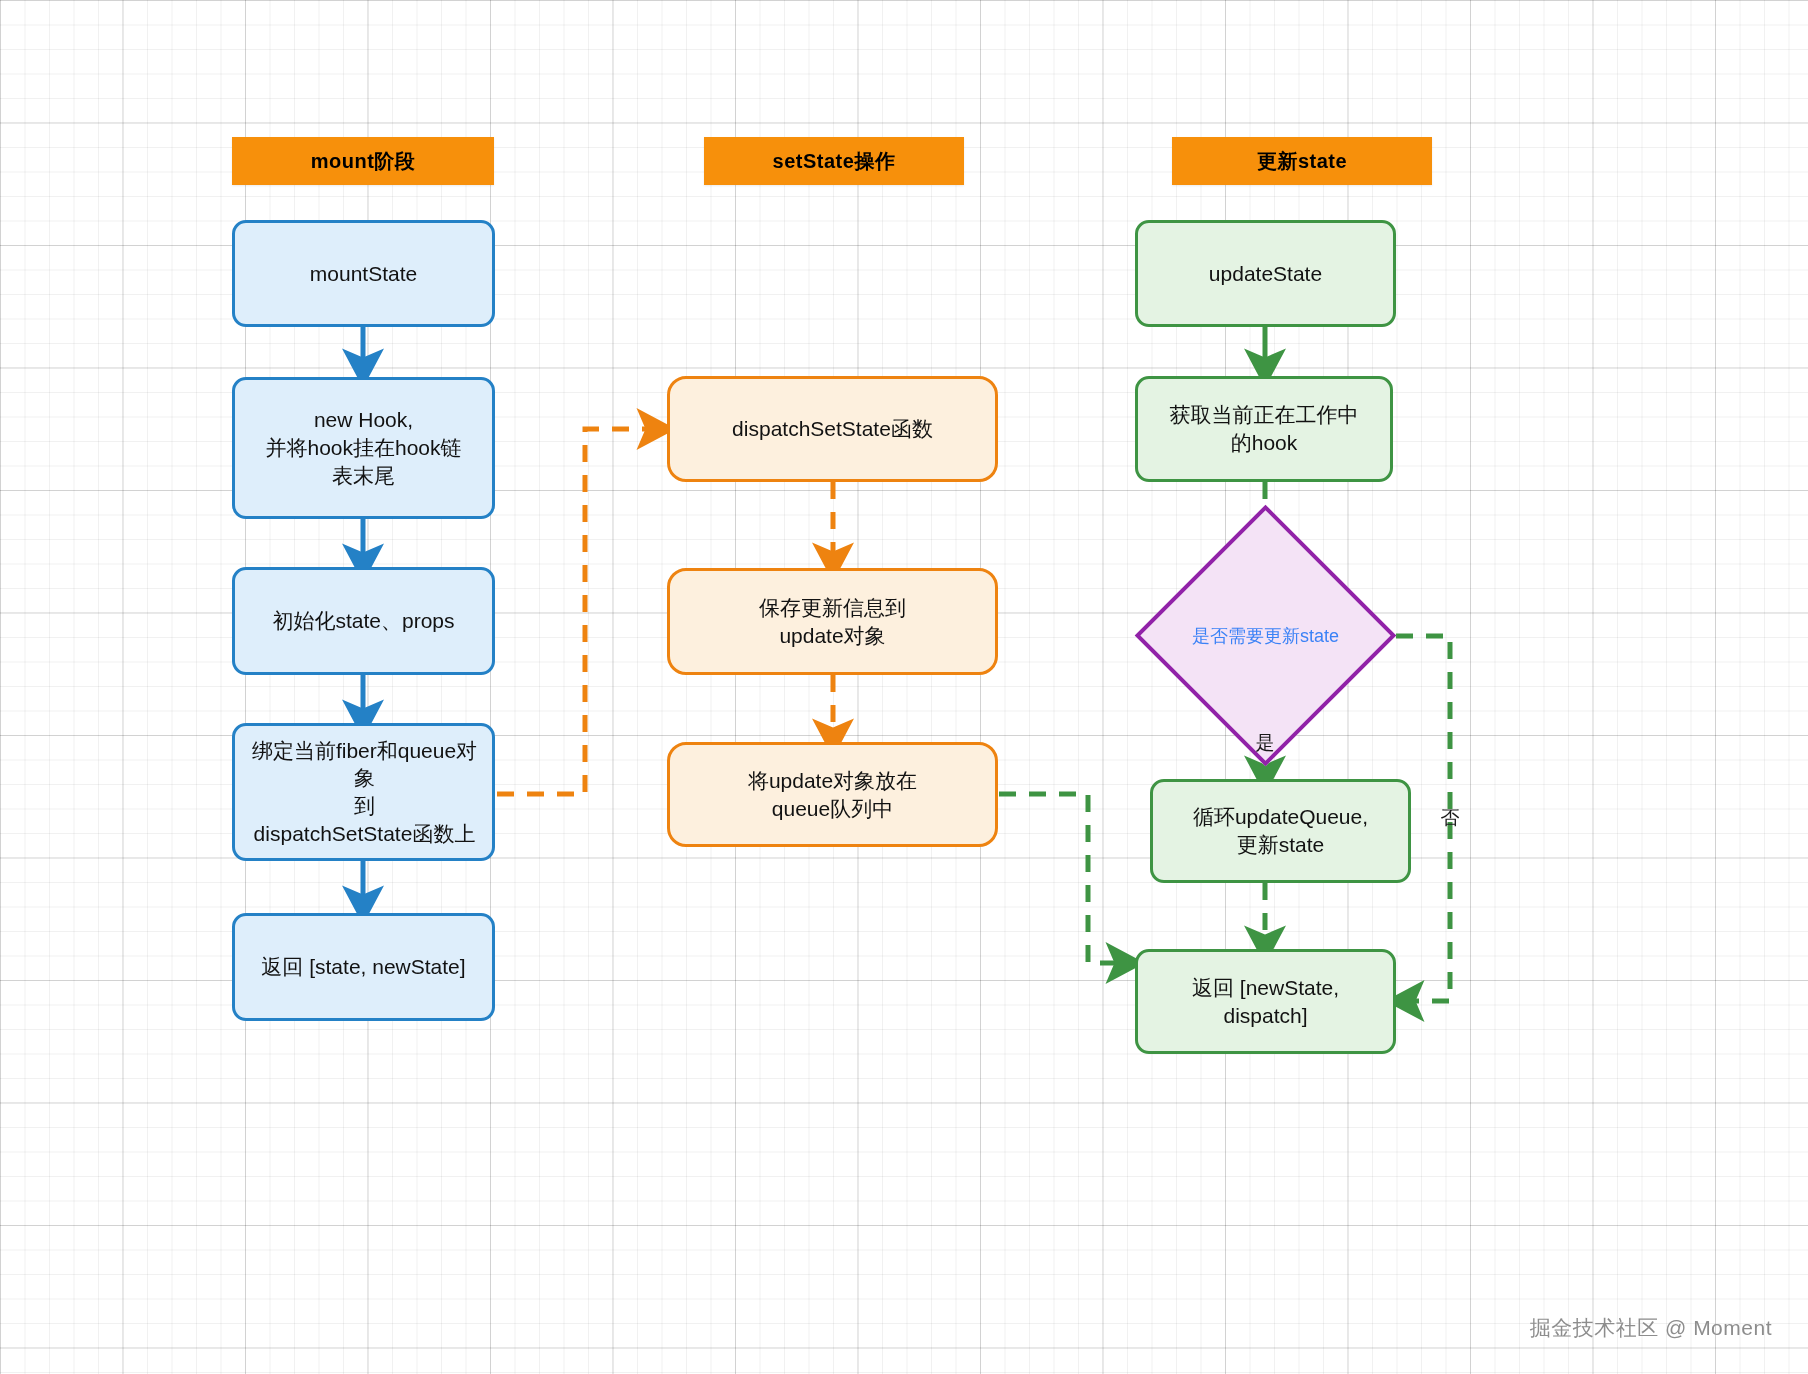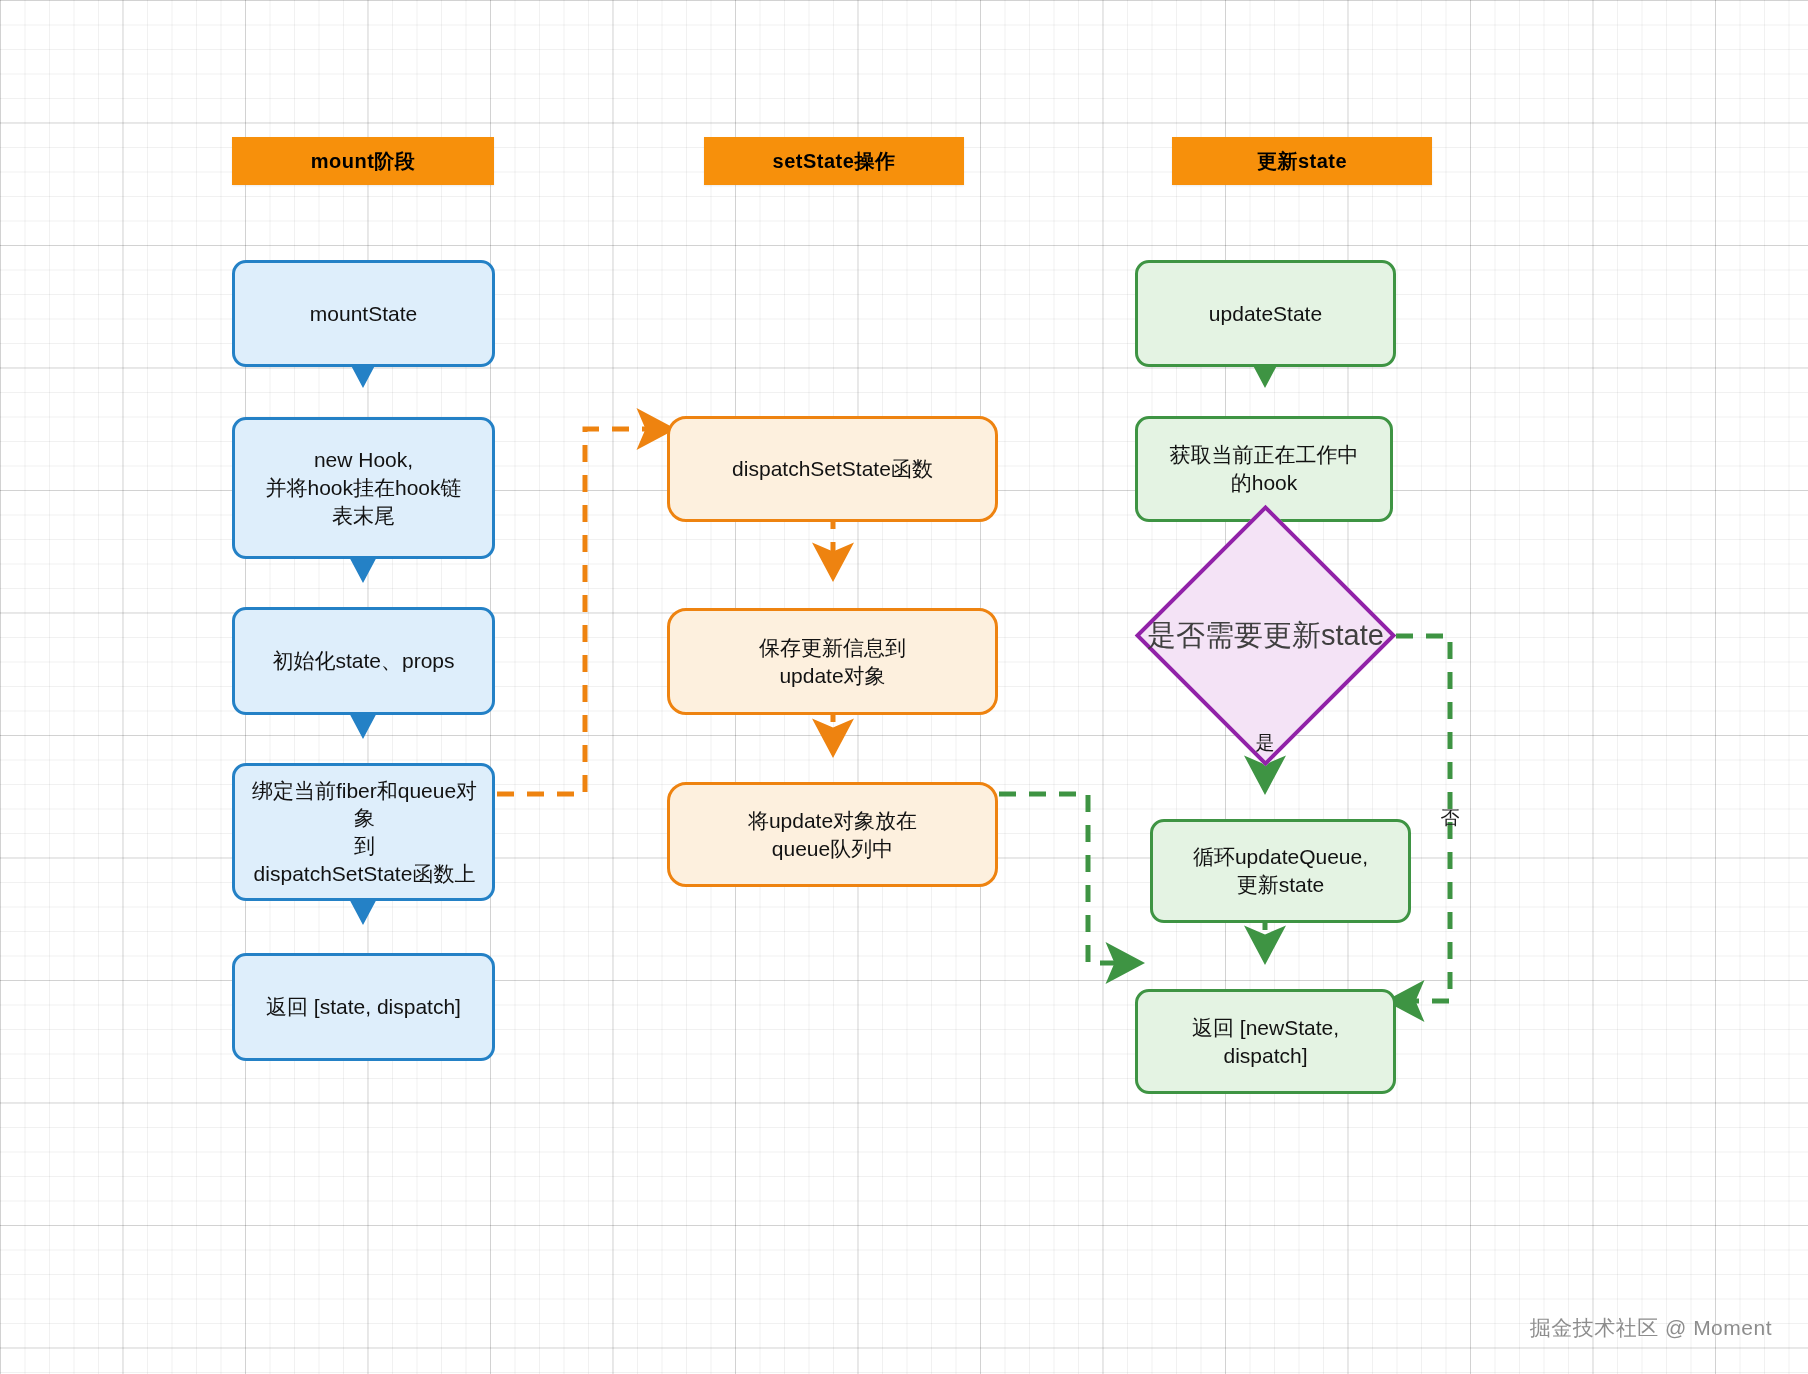--- a/index.html
+++ b/index.html
@@ -29,38 +29,38 @@
     position:absolute;background:#F7900B;color:#000000;
     display:flex;align-items:center;justify-content:center;
     font-weight:bold;font-size:20px;letter-spacing:.5px;
     box-shadow:0 1px 2px rgba(0,0,0,.08);
   }
 
   .node{
     position:absolute;display:flex;align-items:center;justify-content:center;
     text-align:center;border-radius:14px;border:3px solid #000;
     font-size:21px;line-height:1.32;color:#121212;
-    box-sizing:border-box;padding:6px 10px;white-space:pre-line;margin-top:40px;
+    box-sizing:border-box;padding:6px 10px;white-space:pre-line;
   }
   .n-blue {background:#DEEEFB;border-color:#2481C6;}
   .n-orange{background:#FDF0DE;border-color:#EE8310;border-radius:19px;}
   .n-green{background:#E4F3E3;border-color:#3E9443;}
 
   .diamond{
     position:absolute;
   }
   .diamond .dshape{
     position:absolute;inset:0;
     background:#F4E3F6;border:4px solid #9122A8;
     transform:rotate(45deg);
     box-sizing:border-box;
   }
   .diamond .dtext{
     position:absolute;inset:0;display:flex;align-items:center;justify-content:center;
-    font-size:29px;color:#404040;text-align:right;
+    font-size:18px;color:#3b82f6;text-align:right;
   }
 
   .edge-label{
     position:absolute;font-size:19px;color:#1a1a1a;
     background:transparent;text-align:center;
   }
 
   .watermark{
     position:absolute;right:36px;bottom:32px;
     font-size:21px;color:#8d8d8d;letter-spacing:.5px;
@@ -143,21 +143,21 @@
   <div class="node n-blue" style="left:232px;top:377px;width:263px;height:142px;">new Hook,
 并将hook挂在hook链
 表末尾</div>
 
   <div class="node n-blue" style="left:232px;top:567px;width:263px;height:108px;">初始化state、props</div>
 
   <div class="node n-blue" style="left:232px;top:723px;width:263px;height:138px;padding-left:12px;">绑定当前fiber和queue对象
 到
 dispatchSetState函数上</div>
 
-  <div class="node n-blue" style="left:232px;top:913px;width:263px;height:108px;">返回 [state, dispatch]</div>
+  <div class="node n-blue" style="left:232px;top:913px;width:263px;height:108px;">返回 [state, newState]</div>
 
   <div class="node n-orange" style="left:667px;top:376px;width:331px;height:106px;">dispatchSetState函数</div>
 
   <div class="node n-orange" style="left:667px;top:568px;width:331px;height:107px;">保存更新信息到
 update对象</div>
 
   <div class="node n-orange" style="left:667px;top:742px;width:331px;height:105px;">将update对象放在
 queue队列中</div>
 
   <div class="node n-green" style="left:1135px;top:220px;width:261px;height:107px;">updateState</div>

